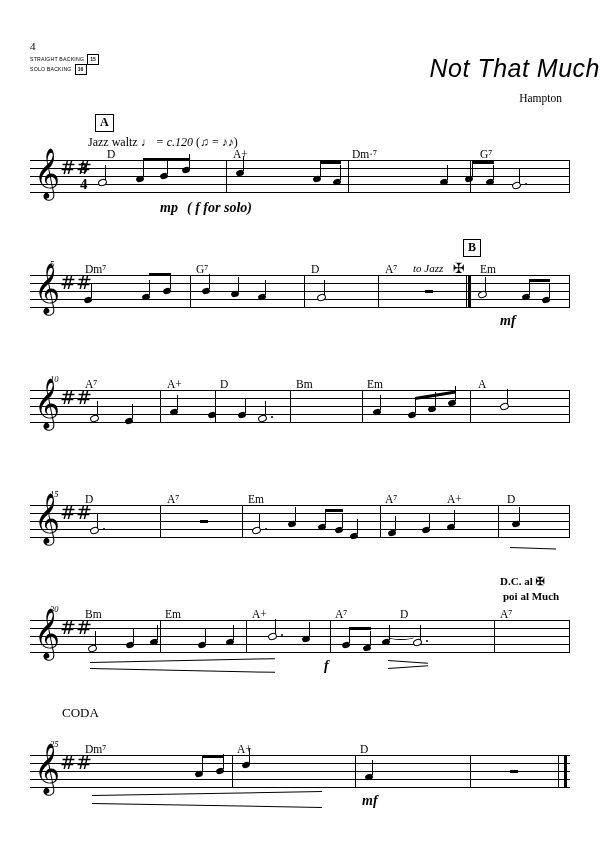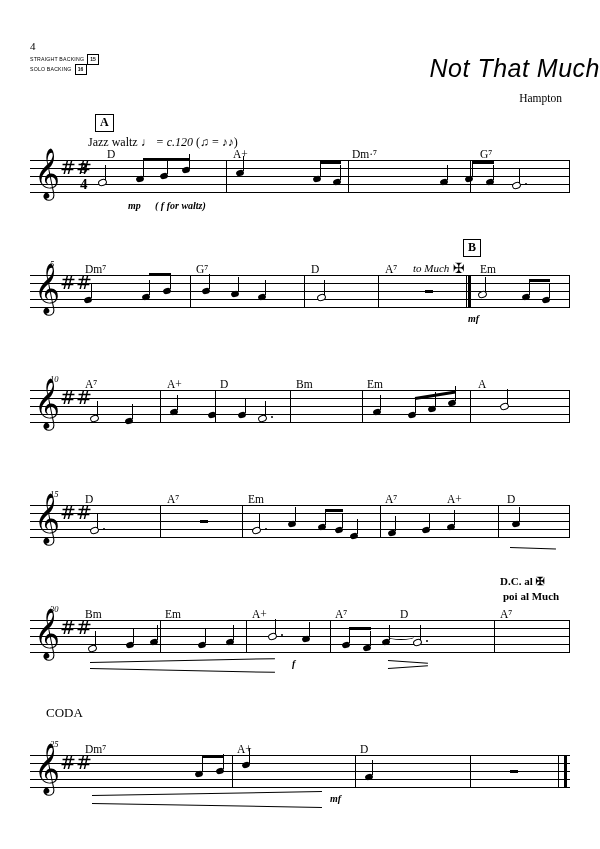--- a/index.html
+++ b/index.html
@@ -158,22 +158,23 @@
     font-family: "Liberation Serif", serif;
     font-size: 12px;
     white-space: nowrap;
   }
   .tempo i { font-style: italic; }
   .dyn {
     position: absolute;
     font-family: "Liberation Serif", serif;
     font-style: italic;
     font-weight: bold;
-    font-size: 10px;
+    font-size: 14px;
     white-space: nowrap;
+    margin-left: 32px;
   }
   .txt {
     position: absolute;
     font-family: "Liberation Serif", serif;
     font-size: 11px;
     white-space: nowrap;
   }
   .txt.italic { font-style: italic; }
   .txt.bold { font-weight: bold; }
   .coda-label {
@@ -322,33 +323,33 @@
 
       <div class="barline" style="left:440px;"></div>
       <div class="note hollow" style="left:482px; top:22px;"></div>
       <div class="stem" style="left:489px; top:8px; height:15px;"></div>
       <div class="flagdot" style="left:495px; top:23px;"></div>
 
       <div class="barline end" style="left:539px;"></div>
     </div>
 
     <div class="dyn" style="left:98px; top:40px;">mp</div>
-    <div class="dyn" style="left:125px; top:40px;">( f for waltz)</div>
+    <div class="dyn" style="left:125px; top:40px;">( f for solo)</div>
   </div>
 
   <div class="system" style="top:275px;">
     <div class="measure-num" style="left:20px; top:-16px;">5</div>
 
     <div class="chord" style="left:55px; top:-12px;">Dm⁷</div>
     <div class="chord" style="left:166px; top:-12px;">G⁷</div>
     <div class="chord" style="left:281px; top:-12px;">D</div>
     <div class="chord" style="left:355px; top:-12px;">A⁷</div>
     <div class="chord" style="left:450px; top:-12px;">Em</div>
 
-    <div class="txt italic" style="left:383px; top:-13px;">to Much</div>
+    <div class="txt italic" style="left:383px; top:-13px;">to Jazz</div>
     <div class="codasym" style="left:423px; top:-14px;">✠</div>
     <div class="rehearsal" style="left:433px; top:-36px;">B</div>
 
     <div class="staff">
       <div class="line"></div>
         <div class="line"></div>
         <div class="line"></div>
         <div class="line"></div>
         <div class="line"></div>
       <div class="clef" style="left:4px;">𝄞</div>
@@ -571,21 +572,21 @@
       <div class="barline end" style="left:539px;"></div>
     </div>
 
     <div class="hairpin-line" style="left:60px; top:42px; width:185px; transform:rotate(-1.2deg);"></div>
     <div class="hairpin-line" style="left:60px; top:48px; width:185px; transform:rotate(1.2deg);"></div>
     <div class="dyn" style="left:262px; top:38px;">f</div>
     <div class="hairpin-line" style="left:358px; top:40px; width:40px; transform:rotate(4deg);"></div>
     <div class="hairpin-line" style="left:358px; top:48px; width:40px; transform:rotate(-4deg);"></div>
   </div>
 
-  <div class="coda-label" style="left:46px; top:705px;">CODA</div>
+  <div class="coda-label" style="left:62px; top:705px;">CODA</div>
 
   <div class="system" style="top:755px;">
     <div class="measure-num" style="left:20px; top:-16px;">25</div>
 
     <div class="chord" style="left:55px; top:-12px;">Dm⁷</div>
     <div class="chord" style="left:207px; top:-12px;">A+</div>
     <div class="chord" style="left:330px; top:-12px;">D</div>
 
     <div class="staff">
       <div class="line"></div>

